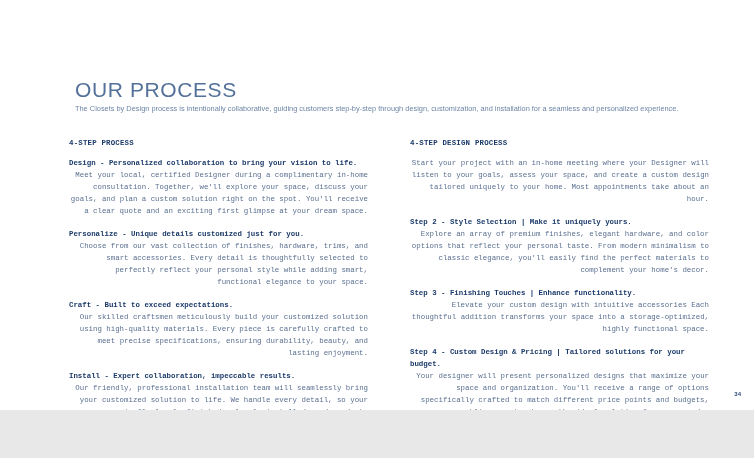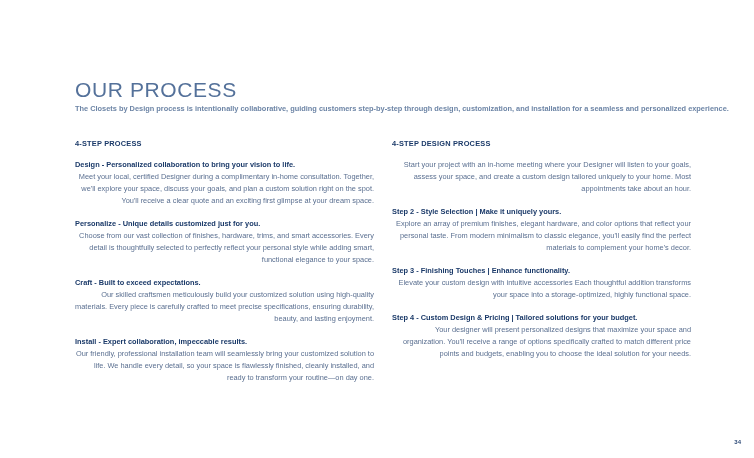--- a/index.html
+++ b/index.html
@@ -4,21 +4,21 @@
 <style>
   html, body {
     margin: 0;
     padding: 0;
     background: #e8e8e8;
     font-family: "Liberation Sans", sans-serif;
   }
   .page {
     position: relative;
     width: 754px;
-    height: 458px;
+    height: 410px;
     background: #ffffff;
     margin: 0 auto;
     overflow: hidden;
   }
   .page-title {
     position: absolute;
     left: 75px;
     top: 64px;
     font-size: 21px;
     font-weight: 300;
@@ -27,29 +27,29 @@
   }
   .page-subtitle {
     position: absolute;
     left: 75px;
     top: 96px;
     width: 640px;
     font-size: 7.4px;
     line-height: 1.5;
     color: #6d85a6;
     white-space: nowrap;
-    font-weight: bold;
   }
   .columns {
     position: absolute;
-    left: 75px;
+    left: 69px;
     top: 139px;
     width: 640px;
     display: flex;
-    gap: 18px;
+    gap: 42px;
+    font-family: Liberation Mono, monospace;
   }
   .column {
     width: 299px;
     flex: 0 0 299px;
   }
   .column-header {
     font-size: 7.4px;
     font-weight: 700;
     color: #1b3a69;
     letter-spacing: 0.2px;

